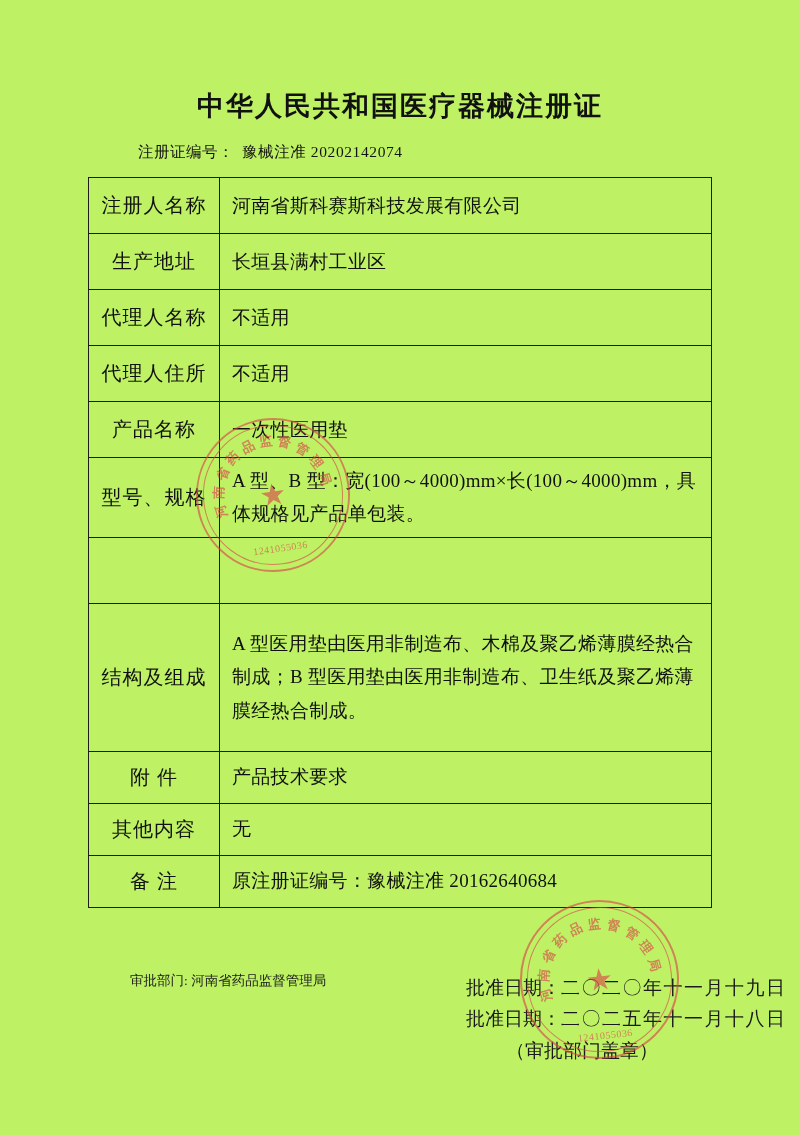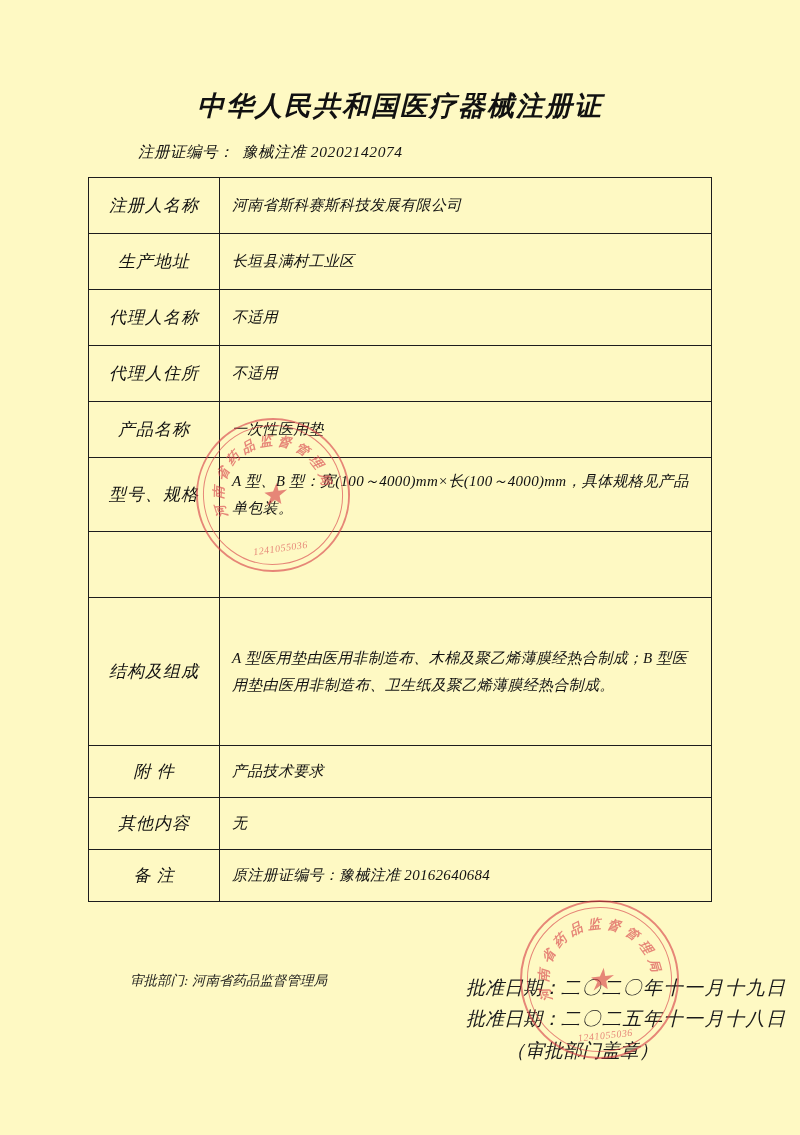--- a/index.html
+++ b/index.html
@@ -11,22 +11,21 @@
     width: 800px;
     height: 1135px;
     position: relative;
     font-family: "Liberation Serif", "DejaVu Serif", serif;
     color: #1a1a1a;
     overflow: hidden;
   }
   .page {
     position: absolute;
     inset: 0;
-    background: #fef9c3;
-    font-style: italic;
+    background: #bef264;
   }
 
   
   .doc-title {
     position: absolute;
     top: 88px;
     left: 0;
     width: 800px;
     text-align: center;
     font-size: 27px;
@@ -60,28 +59,28 @@
     font-size: 15px;
   }
   .cert-table td {
     border: 1px solid #1d1d1d;
     padding: 0;
     vertical-align: middle;
   }
   .cert-table td.label {
     width: 118px;
     text-align: center;
-    font-size: 17px;
+    font-size: 20px;
     letter-spacing: 1px;
     padding: 0 6px;
     color: #111;
   }
   .cert-table td.value {
     padding: 6px 10px 6px 12px;
-    font-size: 15px;
+    font-size: 19px;
     line-height: 1.75;
     letter-spacing: 0.3px;
     color: #111;
   }
   .row-h1 { height: 56px; }
   .row-h2 { height: 56px; margin-left: 16px; }
   .row-spec { height: 74px; }
   .row-blank { height: 66px; }
   .row-struct { height: 148px; }
   .row-scope { height: 52px; }

